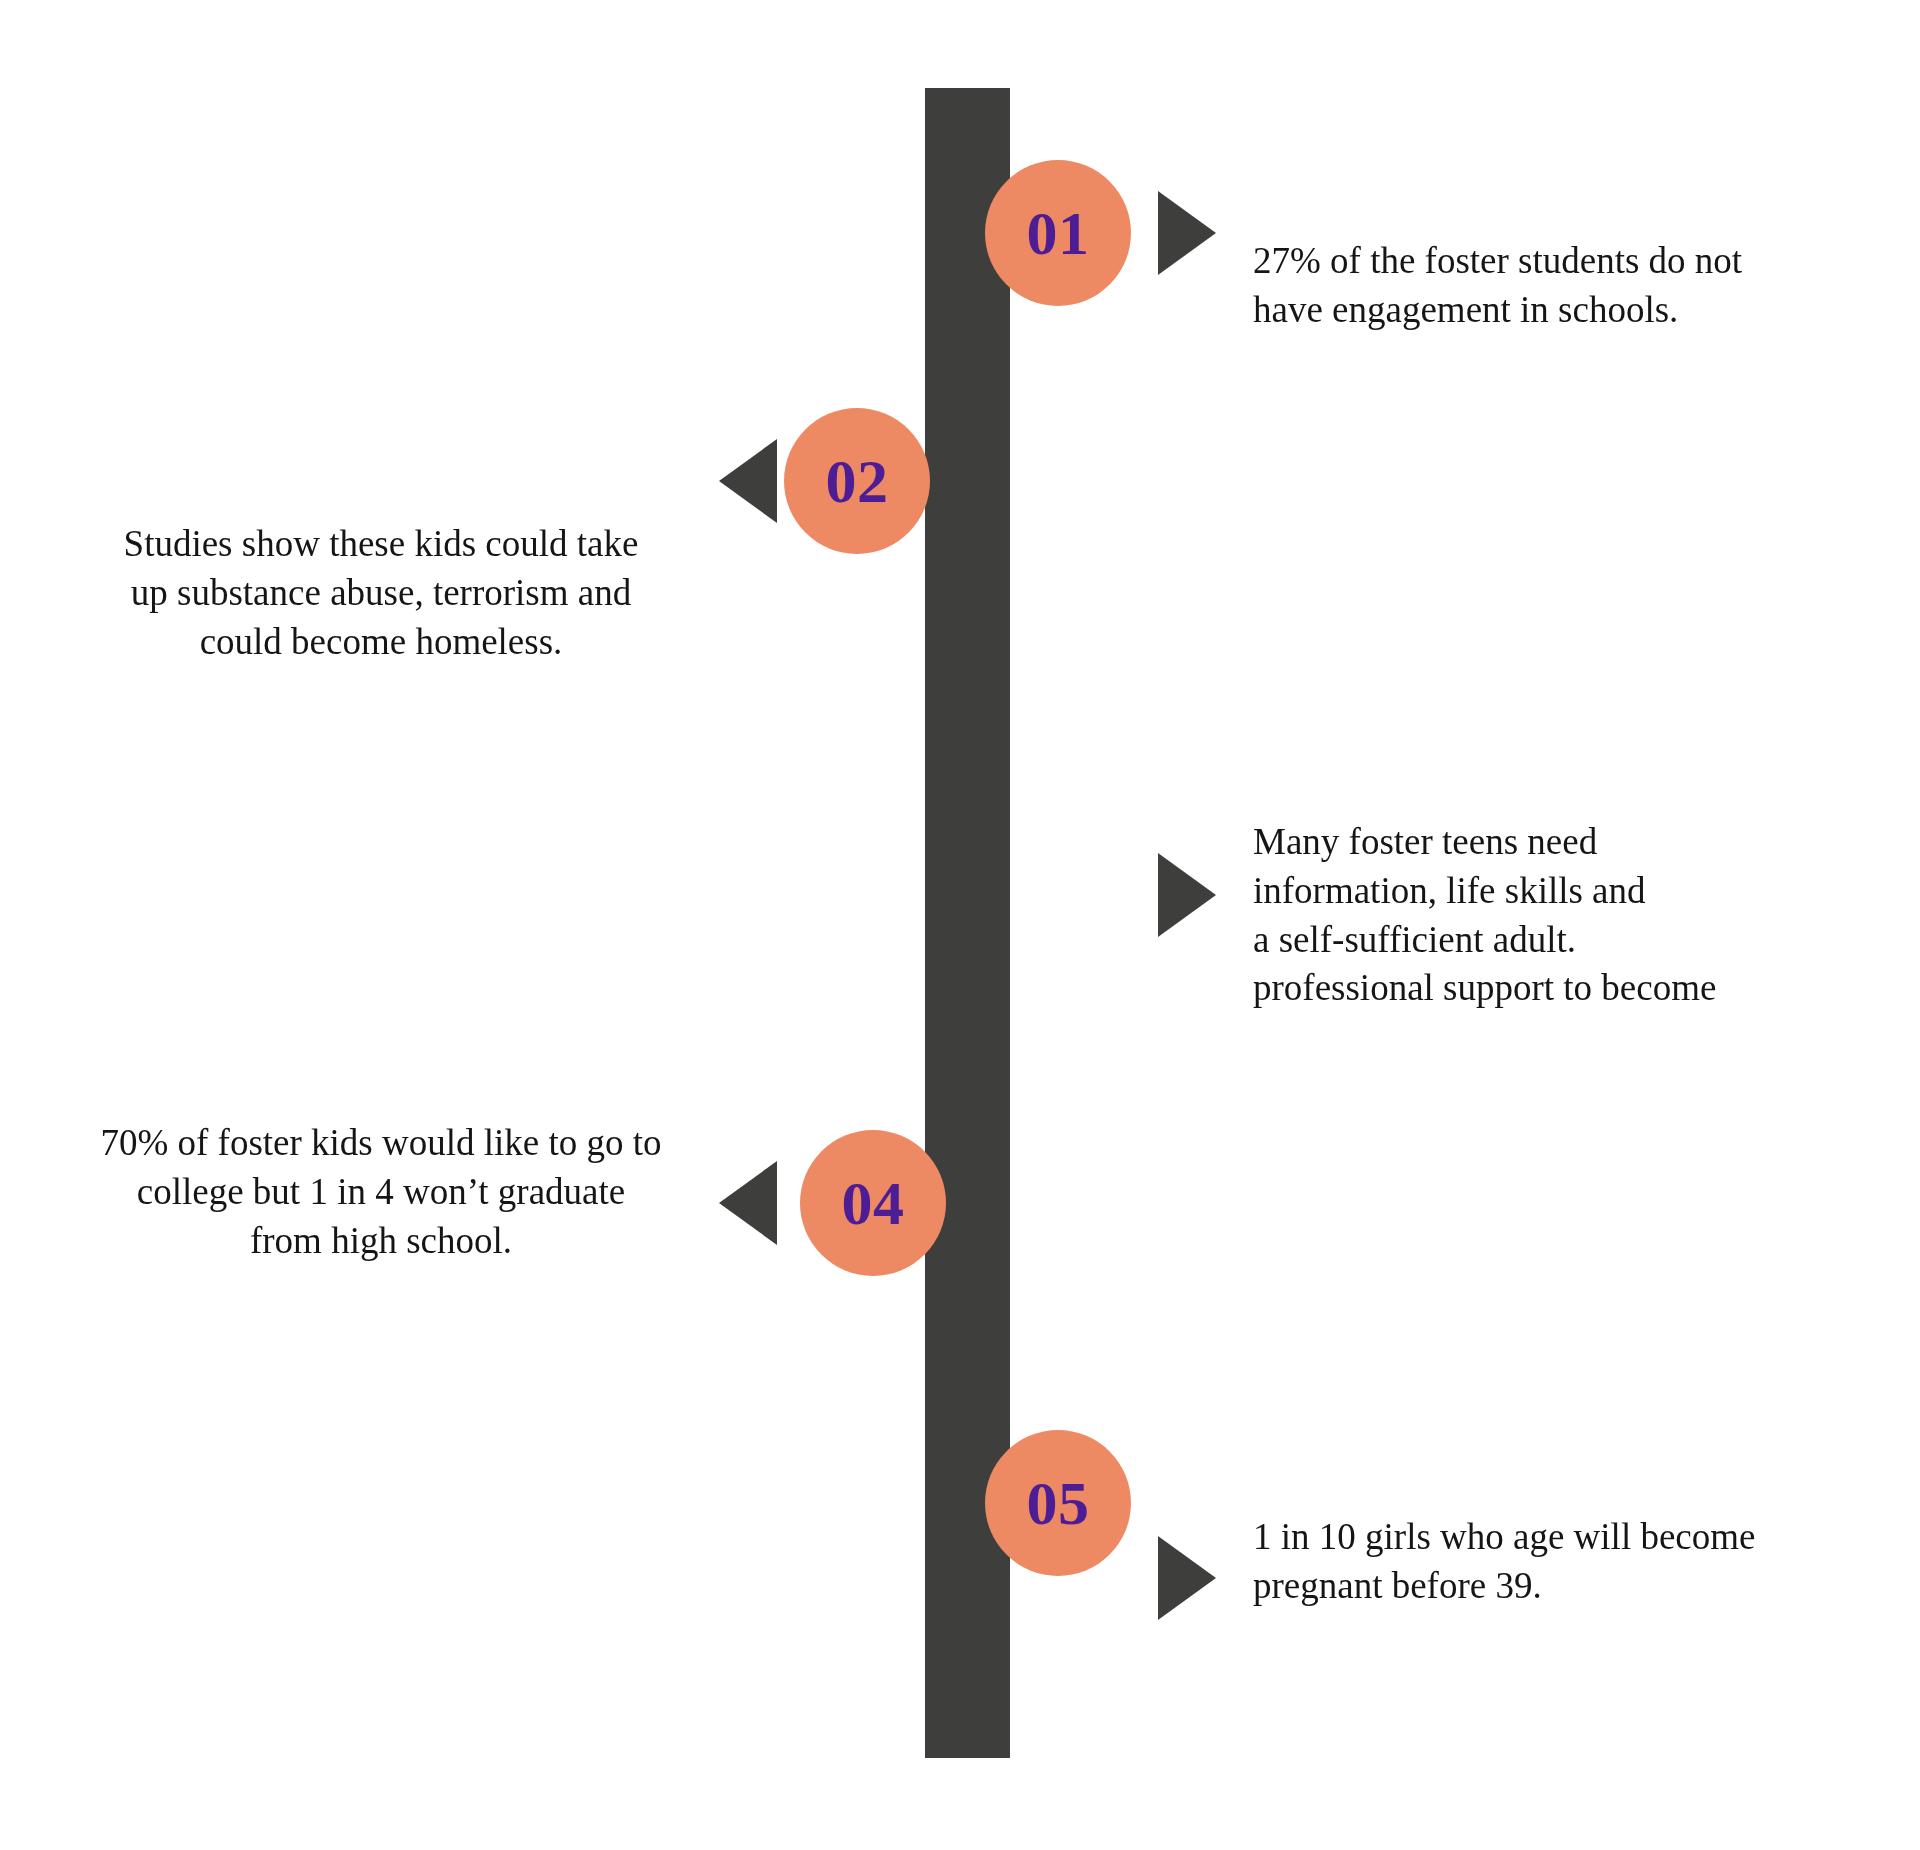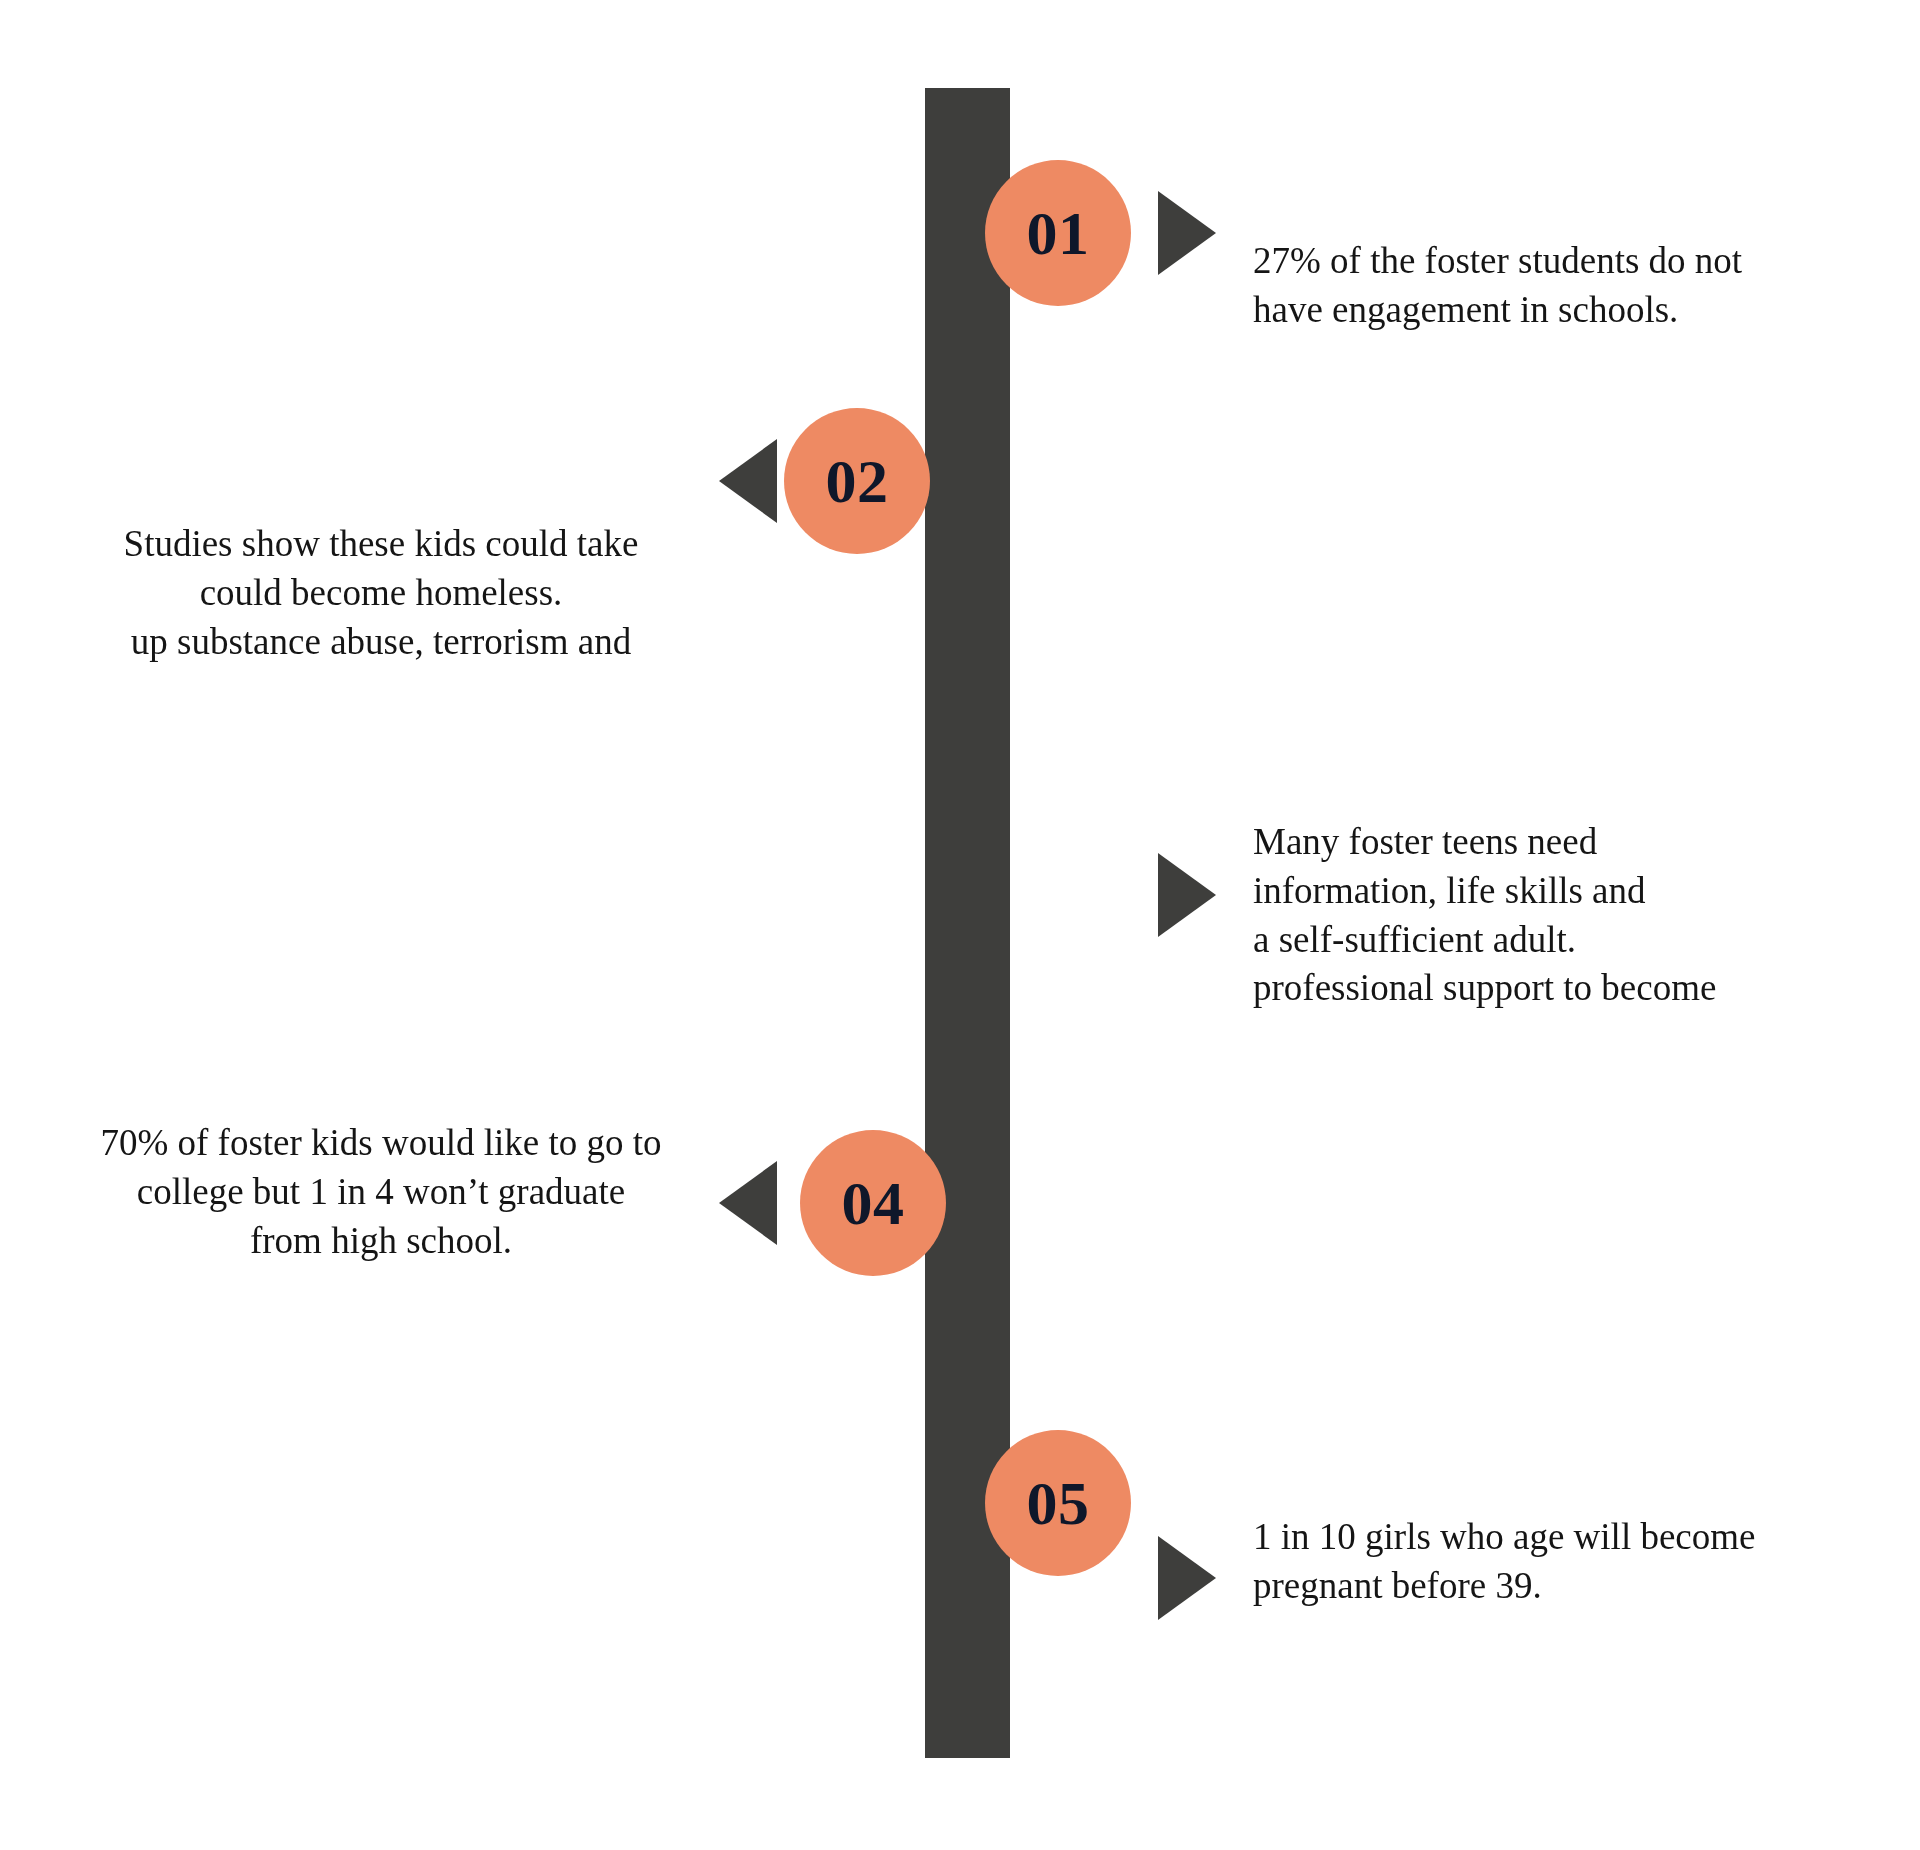--- a/index.html
+++ b/index.html
@@ -46,21 +46,21 @@
     width: 146px;
     height: 146px;
     border-radius: 50%;
     background: #EE8A63;
     display: flex;
     align-items: center;
     justify-content: center;
     z-index: 3;
   }
   .node-label {
-    color: #0f172a;
+    color: #4c1d95;
     font-size: 62px;
     font-weight: bold;
     line-height: 1;
     letter-spacing: 0.5px;
     font-family: "Liberation Serif", "DejaVu Serif", serif;
   }
 
   
   .pointer {
     position: absolute;
@@ -144,22 +144,22 @@
     </div>
   </div>
 
   <div class="step" id="step-2">
     <div class="node">
       <span class="node-label">02</span>
     </div>
     <div class="pointer left"></div>
     <div class="desc to-left">
       <span class="desc-line">Studies show these kids could take</span>
+      <span class="desc-line">up substance abuse, terrorism and</span>
       <span class="desc-line">could become homeless.</span>
-      <span class="desc-line">up substance abuse, terrorism and</span>
     </div>
   </div>
 
   <div class="step" id="step-3">
     <div class="pointer right"></div>
     <div class="desc to-right">
       <span class="desc-line">Many foster teens need</span>
       <span class="desc-line">information, life skills and</span>
       <span class="desc-line">a self-sufficient adult.</span>
       <span class="desc-line">professional support to become</span>

